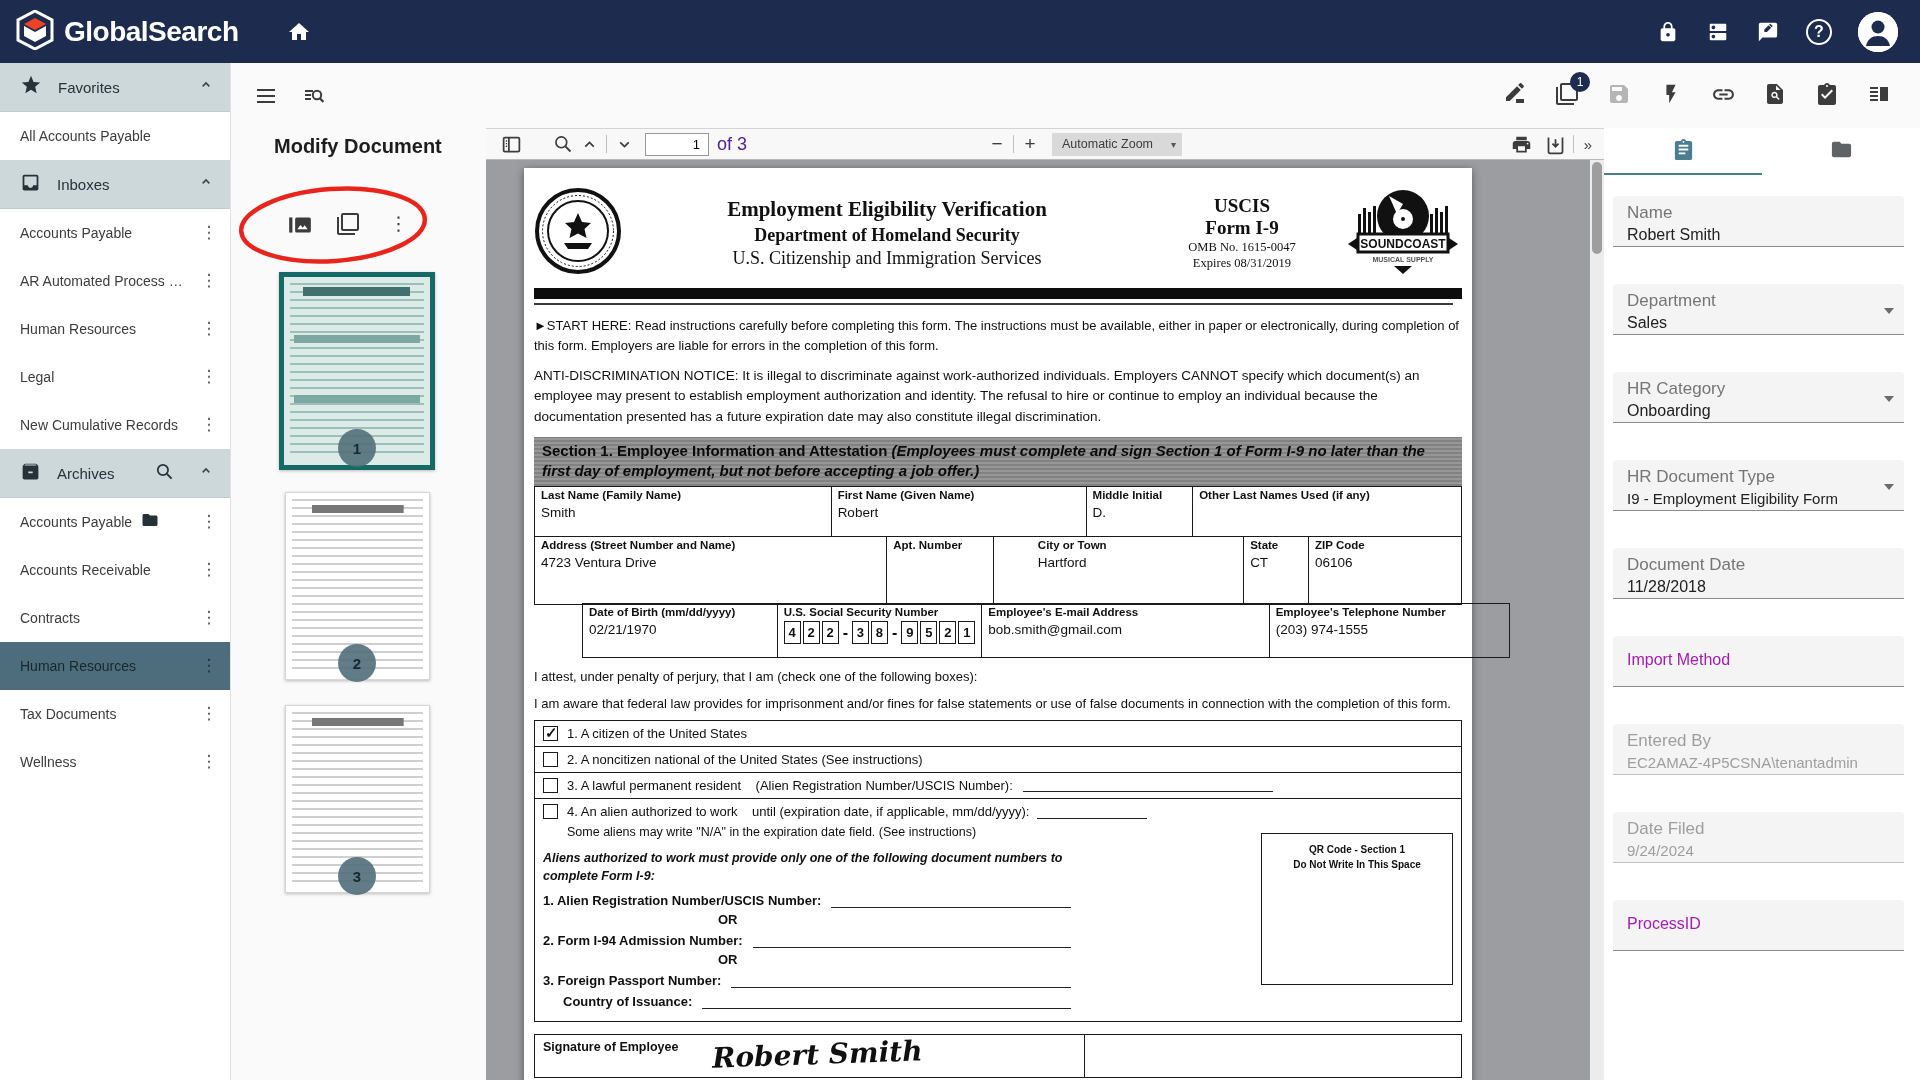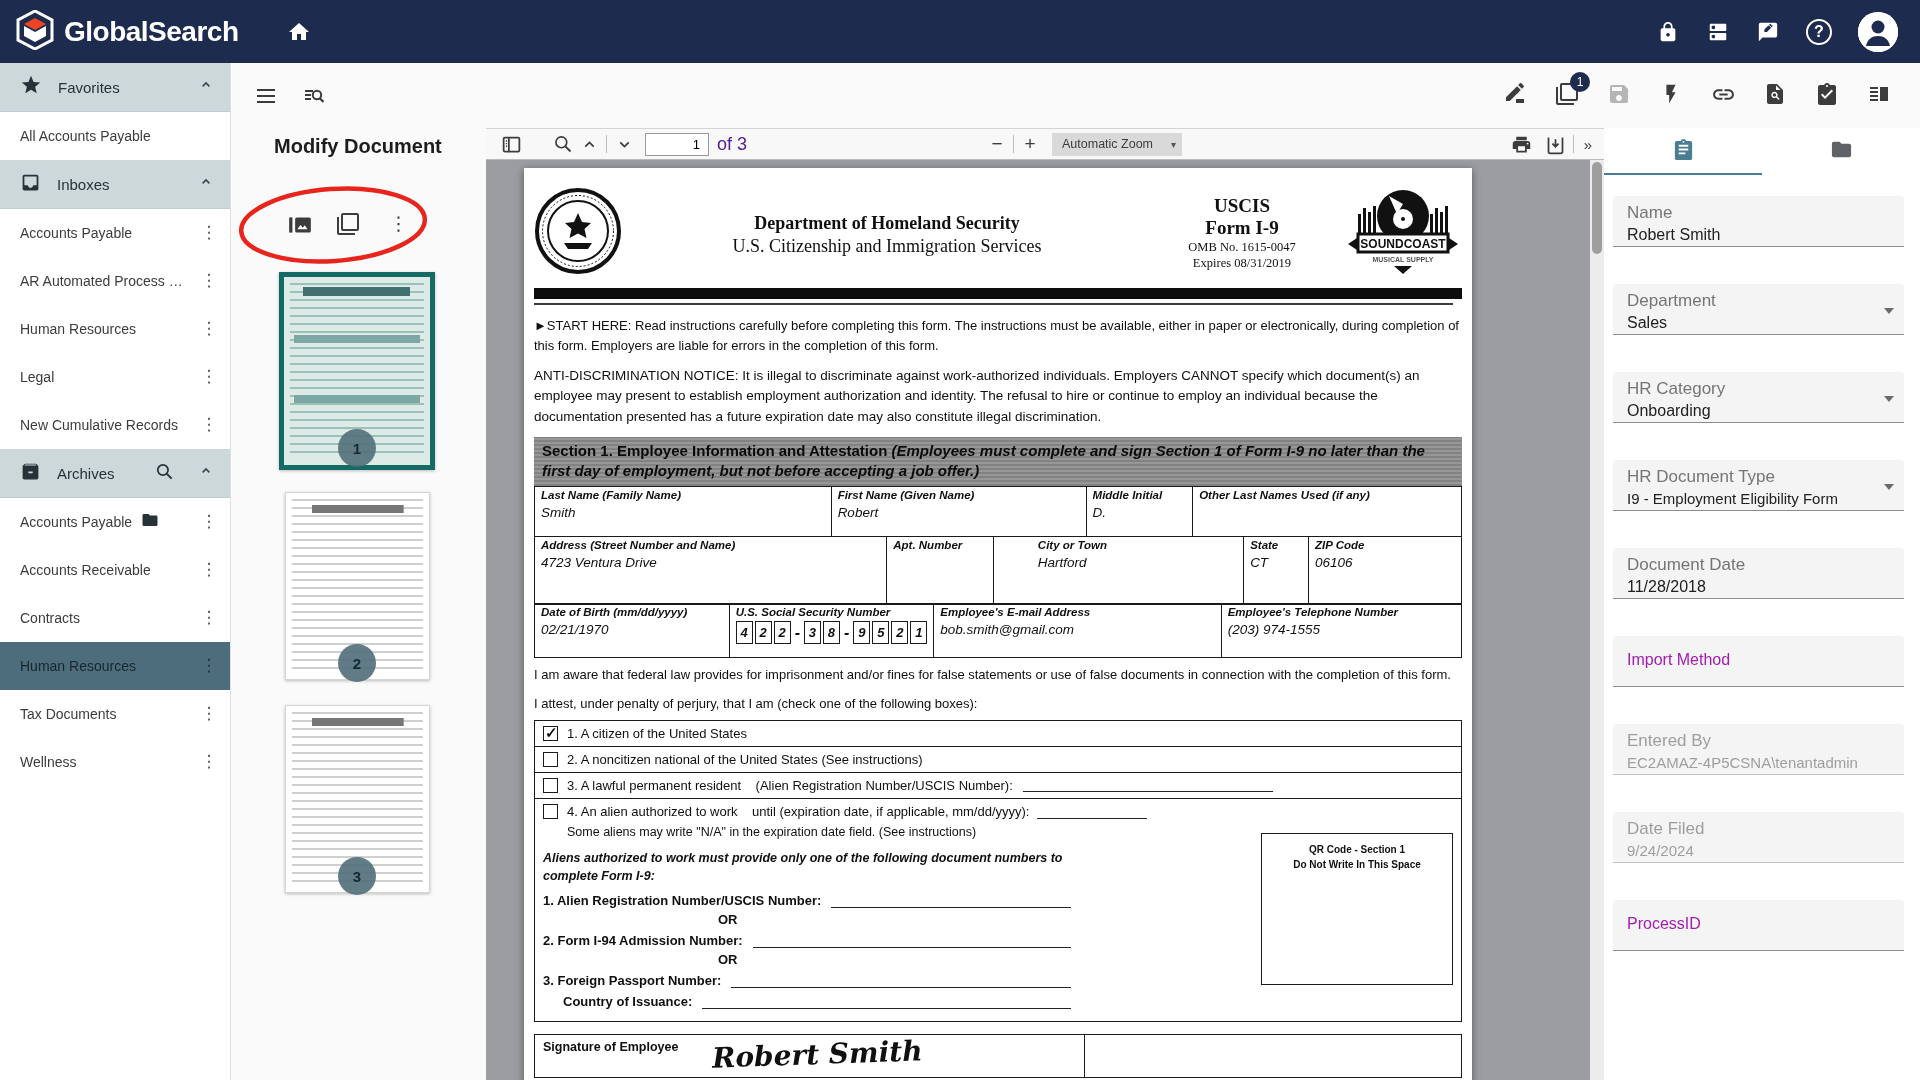--- a/index.html
+++ b/index.html
@@ -84,21 +84,21 @@
   .f-u1 { font-size:19px; font-weight:700; }
   .f-u2 { font-size:19px; font-weight:700; }
   .f-u3, .f-u4 { font-size:12.5px; margin-top:1px; }
   .blackbar { height:11px; background:#0d0d0d; margin-top:6px; }
   .blackline { height:2px; background:#3a3a3a; margin-top:4px; width:99%; }
   .f-p { margin-top:11px; font-size:13px; line-height:1.5; }
   .b { font-weight:400; }
   .sec1 { margin-top:10px; padding:4px 8px 5px; font-size:15px; font-weight:700; line-height:1.35; color:#0a0a0a;
           background:repeating-linear-gradient(0deg,#828282 0 2px,#979797 2px 4px); }
   .sec1 .it { font-style:italic; }
-  table.f-tab { width:100%; border-collapse:collapse;font-style:italic; }
+  table.f-tab { width:100%; border-collapse:collapse; }
   table.f-tab td { border:1.5px solid #1a1a1a; padding:2px 6px 3px; vertical-align:top; }
   .cell-l { font-size:11.5px; font-weight:700; }
   .cell-v { font-size:13.5px; margin-top:4px; min-height:17px; }
   .ssn-wrap { display:flex; align-items:center; gap:2px; margin-top:3px; }
   .ssn-box { width:17px; height:23px; border:1.5px solid #1a1a1a; font-size:13px; font-weight:700; display:flex; align-items:center; justify-content:center; }
   .ssn-dash { font-weight:700; padding:0 2px; }
   .attest-box { margin-top:6px; border:1.8px solid #1a1a1a; position:relative; }
   .opt { display:flex; align-items:center; padding:4px 8px; border-bottom:1.5px solid #1a1a1a; font-size:13px; min-height:26px; }
   .opt.last { border-bottom:none; }
   .cb { width:15px; height:15px; border:1.8px solid #1a1a1a; margin-right:9px; flex:none; position:relative; }
@@ -417,20 +417,21 @@
       <span>
         <svg width="88" height="88" viewBox="0 0 88 88">
           <circle cx="44" cy="44" r="41" fill="none" stroke="#111" stroke-width="4"></circle>
           <circle cx="44" cy="44" r="30" fill="none" stroke="#111" stroke-width="2"></circle>
           <circle cx="44" cy="44" r="35.5" fill="none" stroke="#111" stroke-width="1" stroke-dasharray="2 2"></circle>
           <path d="M44 26l4 9 9 1-6.5 6 2 9-8.5-4.5L35.5 51l2-9L31 36l9-1z" fill="#111"></path>
           <path d="M30 56h28l-4 6H34z" fill="#111"></path>
         </svg>
       </span>
       <div class="f-titles">
+        <div class="f-t1">Employment Eligibility Verification</div>
         <div class="f-t2">Department of Homeland Security</div>
         <div class="f-t3">U.S. Citizenship and Immigration Services</div>
       </div>
       <div class="f-uscis">
         <div class="f-u1">USCIS</div>
         <div class="f-u2">Form I-9</div>
         <div class="f-u3">OMB No. 1615-0047</div>
         <div class="f-u4">Expires 08/31/2019</div>
       </div>
       <span style="margin-left:12px;">
@@ -514,21 +515,21 @@
               <div class="cell-l">State</div>
               <div class="cell-v">CT</div>
             </td>
         <td>
               <div class="cell-l">ZIP Code</div>
               <div class="cell-v">06106</div>
             </td>
       </tr>
     </tbody>
       </table>
-    <table class="f-tab" style="margin-top:-1.5px;">
+    <table class="f-tab" style="margin-top:-1.5px;margin-left:48px;">
       <tbody>
           <tr style="height:54px;">
         <td style="width:21%;">
               <div class="cell-l">Date of Birth (mm/dd/yyyy)</div>
               <div class="cell-v">02/21/1970</div>
             </td>
         <td style="width:22%;">
           <div class="cell-l">U.S. Social Security Number</div>
           <div class="ssn-wrap">
             <span class="ssn-box">4</span>
@@ -549,22 +550,22 @@
               <div class="cell-v">bob.smith@gmail.com</div>
             </td>
         <td>
               <div class="cell-l">Employee's Telephone Number</div>
               <div class="cell-v">(203) 974-1555</div>
             </td>
       </tr>
     </tbody>
       </table>
 
+    <div class="f-p b" style="margin-top:9px;">I attest, under penalty of perjury, that I am (check one of the following boxes):</div>
     <div class="f-p b" style="margin-top:8px; line-height:1.45;">I am aware that federal law provides for imprisonment and/or fines for false statements or use of false documents in connection with the completion of this form.</div>
-    <div class="f-p b" style="margin-top:9px;">I attest, under penalty of perjury, that I am (check one of the following boxes):</div>
 
     <div class="attest-box">
       <div class="opt">
         <span class="cb checked"></span>
         <span>1. A citizen of the United States</span>
       </div>
       <div class="opt">
         <span class="cb"></span>
         <span>2. A noncitizen national of the United States (See instructions)</span>
       </div>

